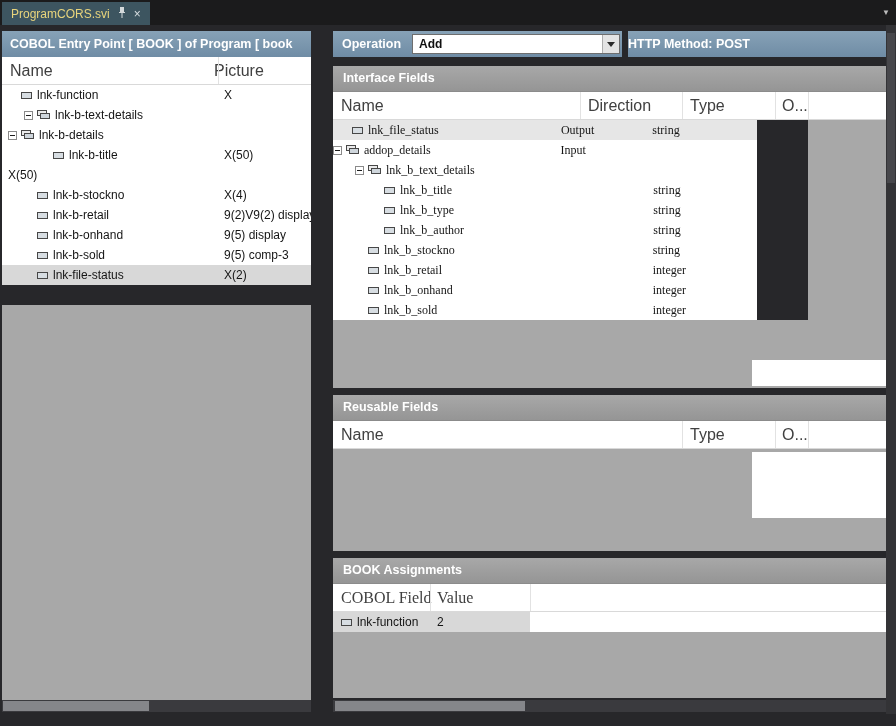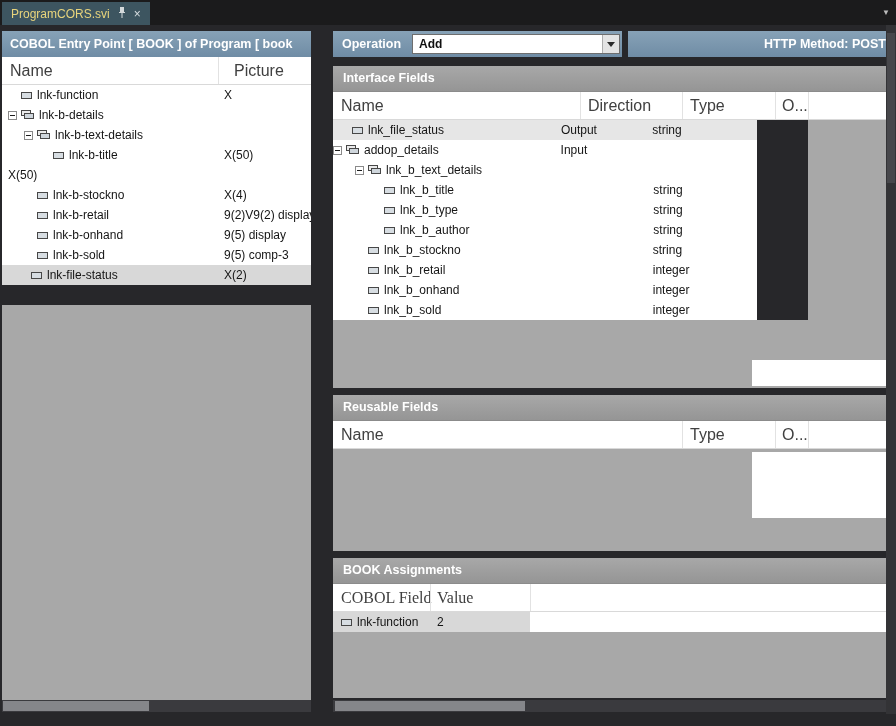--- a/index.html
+++ b/index.html
@@ -41,38 +41,38 @@
   .expsp { width:13px; flex:none; }
   .ic-leaf { width:11px; height:7px; border:1px solid #474747; background:#d7dde2; flex:none; margin-right:5px; }
   .ic-grp { width:14px; height:10px; position:relative; flex:none; margin-right:4px; }
   .ic-grp i { position:absolute; width:10px; height:6px; border:1px solid #474747; background:#ebebeb; display:block; }
   .ic-grp i:nth-child(1){ left:0; top:0; }
   .ic-grp i:nth-child(2){ left:3px; top:3px; background:#cfd6dc; }
 
   
   .tb-left  { position:absolute; left:0; top:31px; width:289px; height:26px; }
   .tb-right { position:absolute; left:295px; top:31px; width:258px; height:26px;
-              display:flex; align-items:center; justify-content:flex-end; }
+              display:flex; align-items:center; justify-content:flex-start; }
   .op-label { position:absolute; left:9px; top:0; line-height:26px; }
   .combo { position:absolute; left:79px; top:3px; width:208px; height:20px; background:#fff;
            border:1px solid #6e6e6e; font-size:12px; font-weight:bold; color:#101010;
            line-height:18px; padding-left:6px; }
   .combo-btn { position:absolute; right:0; top:0; bottom:0; width:17px; background:#e4e4e4;
                border-left:1px solid #adadad; display:flex; align-items:center; justify-content:center; }
   .tri { width:0; height:0; border-left:4px solid transparent; border-right:4px solid transparent;
          border-top:5px solid #2b2b2b; }
 
   
   .sechead { position:absolute; left:0; width:553px; height:26px;
              background:linear-gradient(#a8a8a8,#959595); color:#fff; font-weight:bold;
              font-size:12.5px; line-height:25px; padding-left:10px; border-bottom:1px solid #8b8b8b; }
   .if-head { top:66px; } .rf-head { top:395px; } .ca-head { top:558px; }
 
   .if-thead { left:0; top:92px; width:553px; height:28px; }
-  .if-rows  { position:absolute; left:0; top:120px; width:424px; background:#a21caf; }
+  .if-rows  { position:absolute; left:0; top:120px; width:424px; background:#a21caf;font-family:Liberation Serif, serif; }
   .rname { width:247px; } .rdir { width:102px; padding-left:8px; }
   .rtype { width:93px; padding-left:8px; } .rocc { width:33px; }
   .if-right-gray { position:absolute; left:475px; top:120px; width:78px; height:200px; background:#a8a8a8; }
   .if-gray  { position:absolute; left:0; top:320px; width:553px; height:68px; background:#a8a8a8; }
   .if-white { position:absolute; left:419px; top:360px; width:134px; height:26px; background:#fff; }
 
   .rf-thead { left:0; top:421px; width:553px; height:28px; }
   .rf-gray  { position:absolute; left:0; top:449px; width:553px; height:102px; background:#a8a8a8; }
   .rf-white { position:absolute; left:419px; top:452px; width:134px; height:66px; background:#fff; }
 
@@ -108,118 +108,118 @@
       <span class="close">×</span>
     </div>
     <div class="tab-overflow">▼</div>
   </div>
 
   <div class="lpanel">
     <div class="lp-header bluebar">COBOL Entry Point [ BOOK ] of Program [ book</div>
 
     <div class="thead lp-thead">
       <span class="lab" style="left:8px">Name</span>
-      <span class="lab" style="left:232px">Picture</span>
+      <span class="lab" style="left:212px">Picture</span>
       <span class="vsep" style="left:216px"></span>
     </div>
 
     <div class="lp-rows">
       <div class="row">
         <div class="cell lname" style="padding-left:6px">
           <span class="expsp"></span>
           <span class="ic-leaf"></span>
           <span>lnk-function</span>
         </div>
         <div class="cell lpic">
             <span>X</span>
+          </div>
+      </div>
+      <div class="row">
+        <div class="cell lname" style="padding-left:22px">
+          <span class="exp"></span>
+          <span class="ic-grp">
+              <i></i>
+              <i></i>
+            </span>
+          <span>lnk-b-text-details</span>
+        </div>
+        <div class="cell lpic">
+            <span></span>
           </div>
       </div>
       <div class="row">
         <div class="cell lname" style="padding-left:6px">
           <span class="exp"></span>
           <span class="ic-grp">
               <i></i>
               <i></i>
             </span>
           <span>lnk-b-details</span>
         </div>
         <div class="cell lpic">
             <span></span>
           </div>
       </div>
       <div class="row">
+        <div class="cell lname" style="padding-left:38px">
+          <span class="expsp"></span>
+          <span class="ic-leaf"></span>
+          <span>lnk-b-title</span>
+        </div>
+        <div class="cell lpic">
+            <span>X(50)</span>
+          </div>
+      </div>
+      <div class="row">
+        <div class="cell lpic">
+            <span>X(50)</span>
+          </div>
+      </div>
+      <div class="row">
         <div class="cell lname" style="padding-left:22px">
-          <span class="exp"></span>
-          <span class="ic-grp">
-              <i></i>
-              <i></i>
-            </span>
-          <span>lnk-b-text-details</span>
-        </div>
-        <div class="cell lpic">
-            <span></span>
-          </div>
-      </div>
-      <div class="row">
-        <div class="cell lname" style="padding-left:38px">
-          <span class="expsp"></span>
-          <span class="ic-leaf"></span>
-          <span>lnk-b-title</span>
-        </div>
-        <div class="cell lpic">
-            <span>X(50)</span>
-          </div>
-      </div>
-      <div class="row">
-        <div class="cell lpic">
-            <span>X(50)</span>
+          <span class="expsp"></span>
+          <span class="ic-leaf"></span>
+          <span>lnk-b-stockno</span>
+        </div>
+        <div class="cell lpic">
+            <span>X(4)</span>
           </div>
       </div>
       <div class="row">
         <div class="cell lname" style="padding-left:22px">
           <span class="expsp"></span>
           <span class="ic-leaf"></span>
-          <span>lnk-b-stockno</span>
-        </div>
-        <div class="cell lpic">
-            <span>X(4)</span>
+          <span>lnk-b-retail</span>
+        </div>
+        <div class="cell lpic">
+            <span>9(2)V9(2) display</span>
           </div>
       </div>
       <div class="row">
         <div class="cell lname" style="padding-left:22px">
           <span class="expsp"></span>
           <span class="ic-leaf"></span>
-          <span>lnk-b-retail</span>
-        </div>
-        <div class="cell lpic">
-            <span>9(2)V9(2) display</span>
+          <span>lnk-b-onhand</span>
+        </div>
+        <div class="cell lpic">
+            <span>9(5) display</span>
           </div>
       </div>
       <div class="row">
         <div class="cell lname" style="padding-left:22px">
           <span class="expsp"></span>
           <span class="ic-leaf"></span>
-          <span>lnk-b-onhand</span>
-        </div>
-        <div class="cell lpic">
-            <span>9(5) display</span>
-          </div>
-      </div>
-      <div class="row">
-        <div class="cell lname" style="padding-left:22px">
-          <span class="expsp"></span>
-          <span class="ic-leaf"></span>
           <span>lnk-b-sold</span>
         </div>
         <div class="cell lpic">
             <span>9(5) comp-3</span>
           </div>
       </div>
       <div class="row sel">
-        <div class="cell lname" style="padding-left:16px;background:transparent">
+        <div class="cell lname" style="padding-left:22px;background:transparent">
           <span class="expsp"></span>
           <span class="ic-leaf"></span>
           <span>lnk-file-status</span>
         </div>
         <div class="cell lpic">
             <span>X(2)</span>
           </div>
       </div>
     </div>
 

